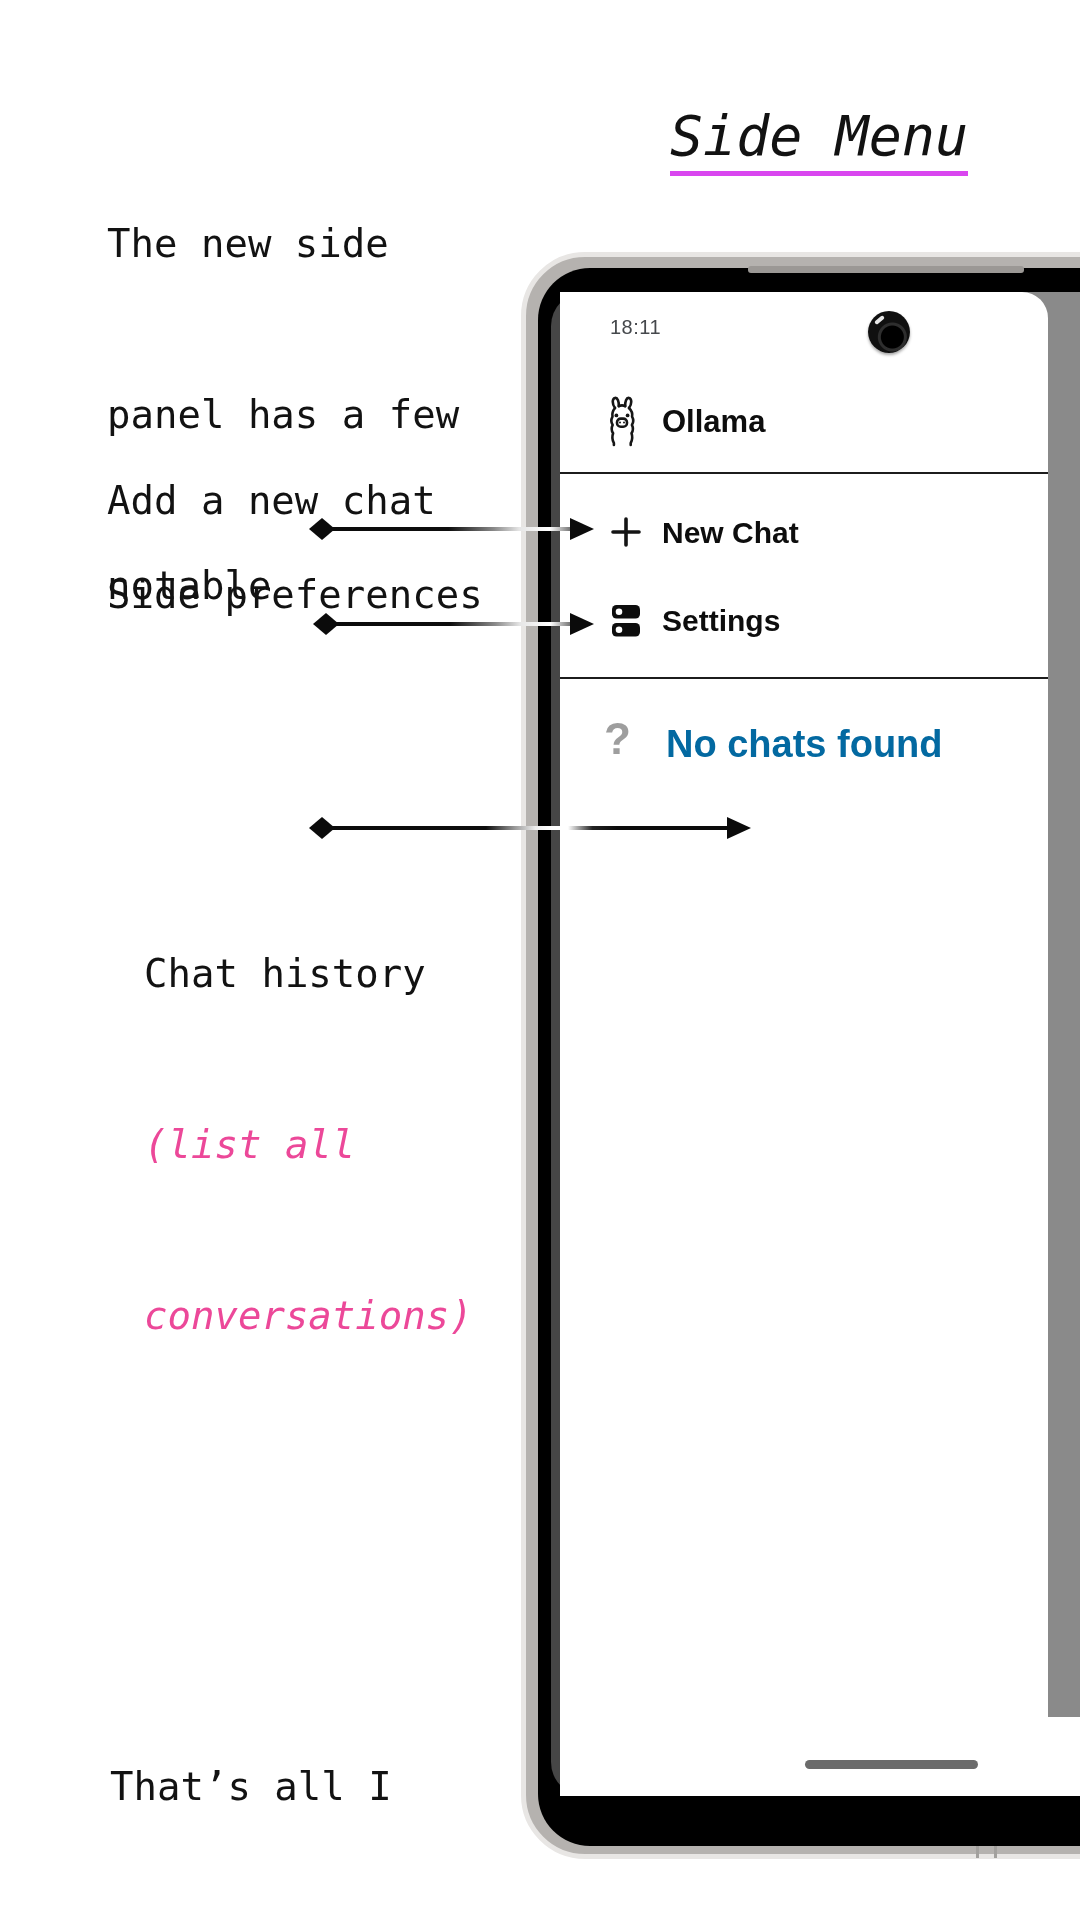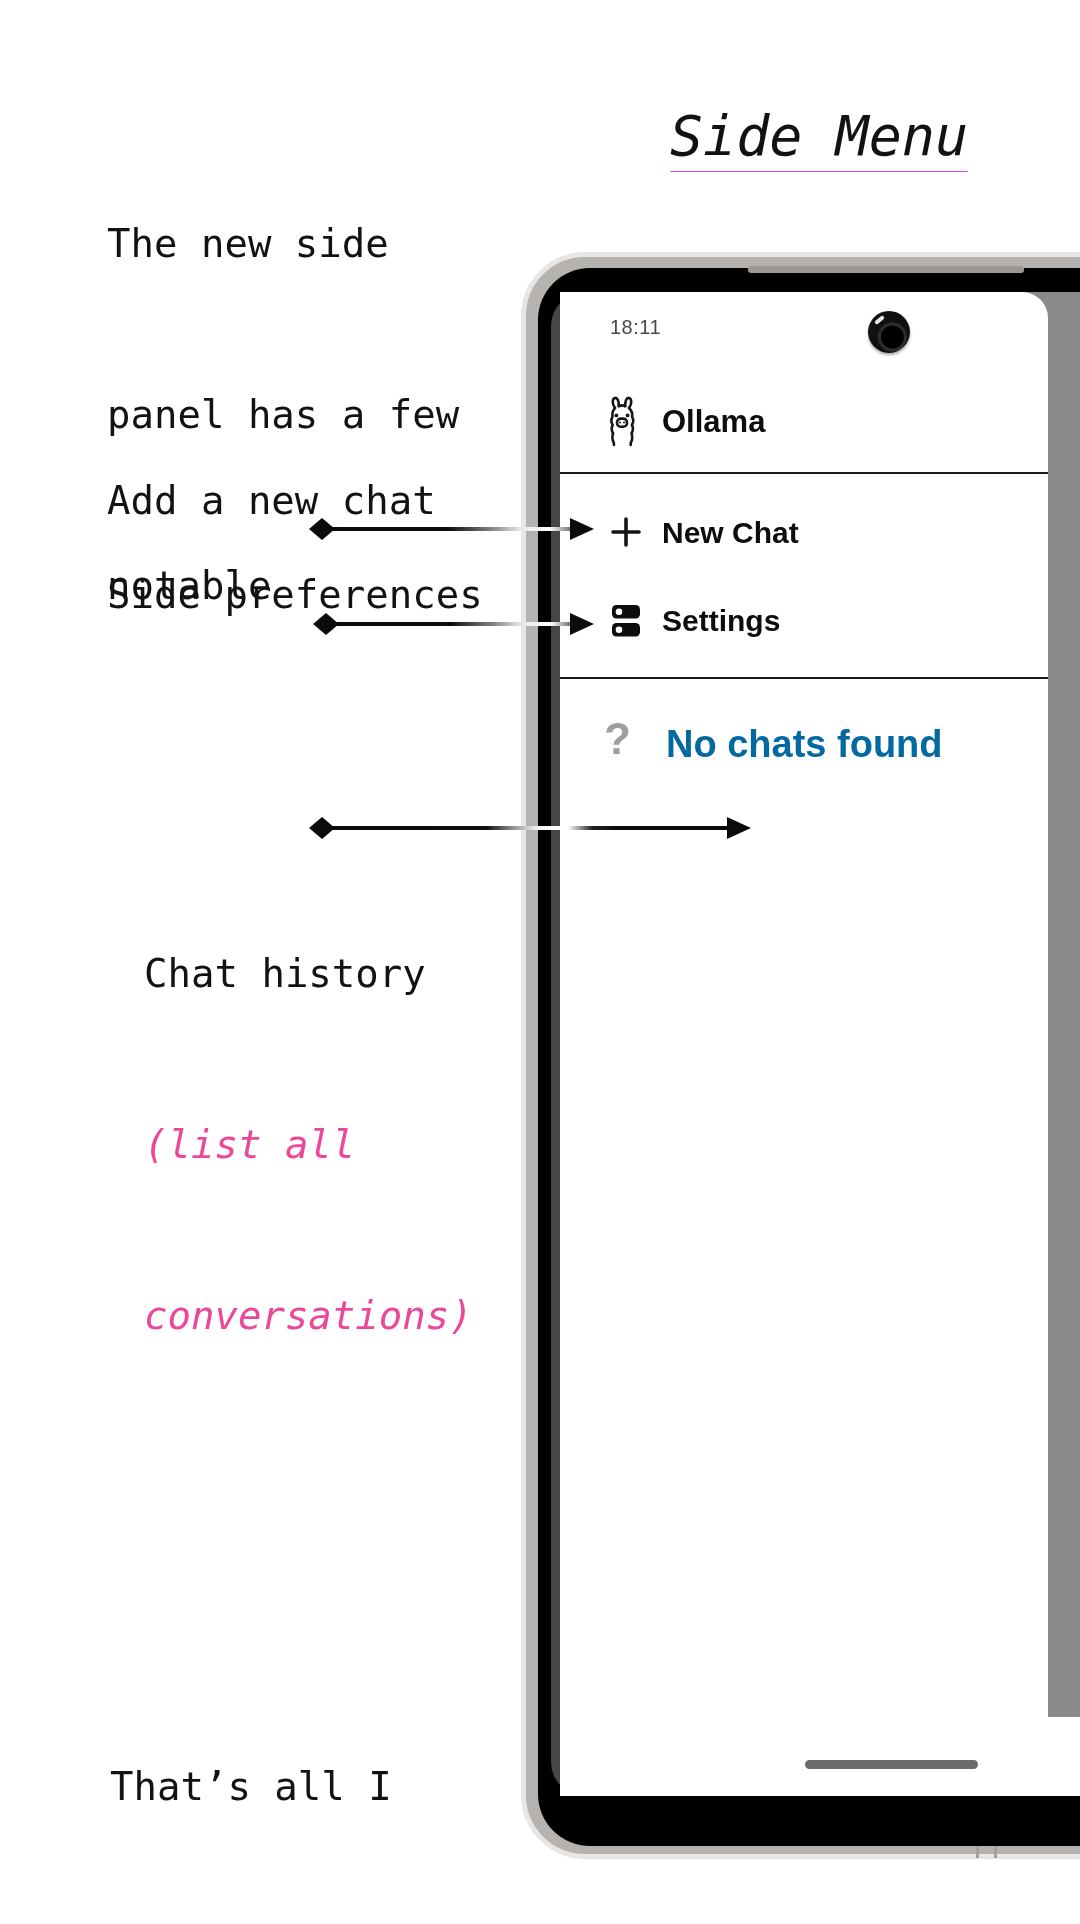--- a/index.html
+++ b/index.html
@@ -8,21 +8,21 @@
     background:#ffffff;font-family:"Liberation Sans",sans-serif;
   }
   .mono{font-family:"DejaVu Sans Mono",monospace;color:#121212;}
   .abs{position:absolute;}
 
   
   .note{font-size:39px;line-height:57px;white-space:pre;}
   .note .gray{color:#ec4899;font-style:italic;}
   .page-title{
     font-size:55px;font-style:italic;line-height:60px;
-    border-bottom:1px solid #d946ef;padding-bottom:5px;white-space:pre;
+    border-bottom:5px solid #d946ef;padding-bottom:5px;white-space:pre;
   }
 
   
   .phone-frame{
     left:521px;top:252px;width:640px;height:1607px;
     background:#b5b2af;border:5px solid #e8e6e4;border-radius:64px;
     box-sizing:border-box;
   }
   .phone-bezel{
     left:538px;top:268px;width:610px;height:1578px;

